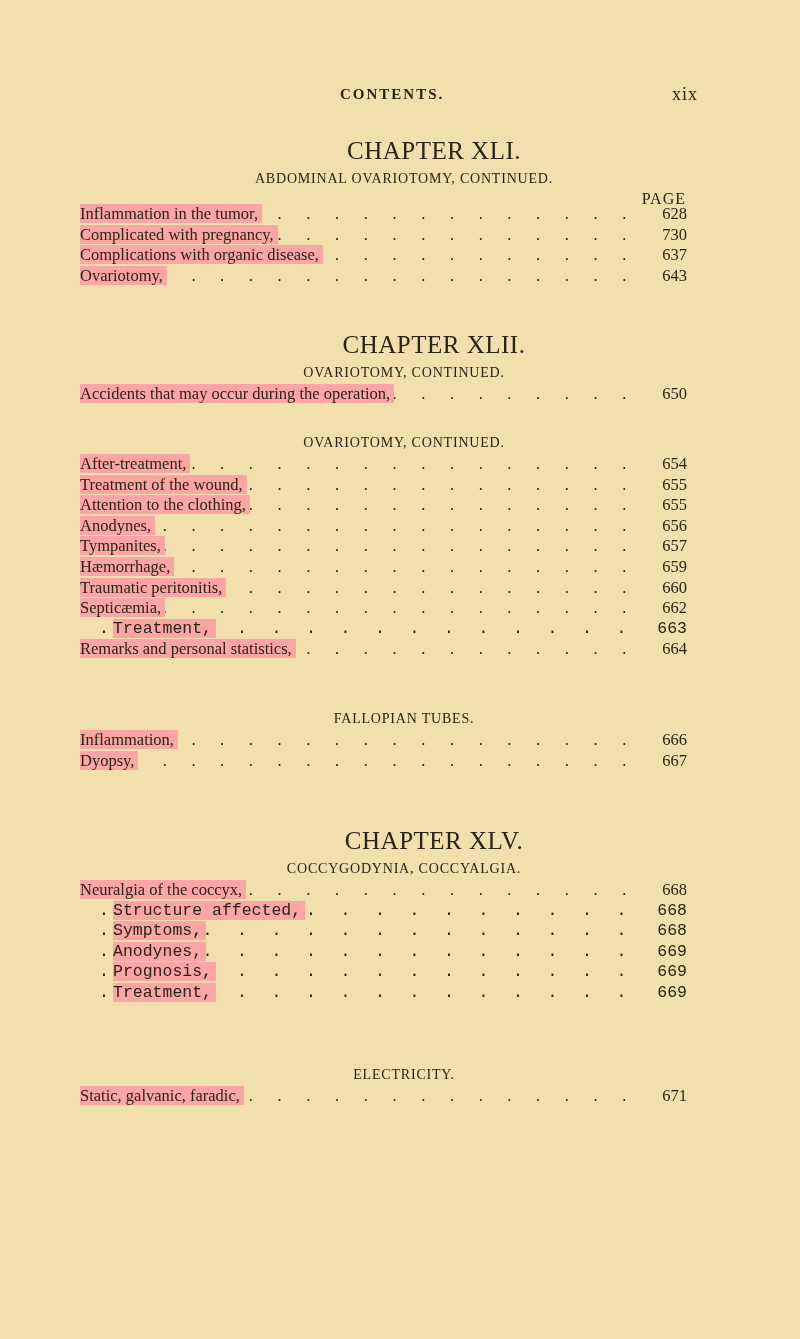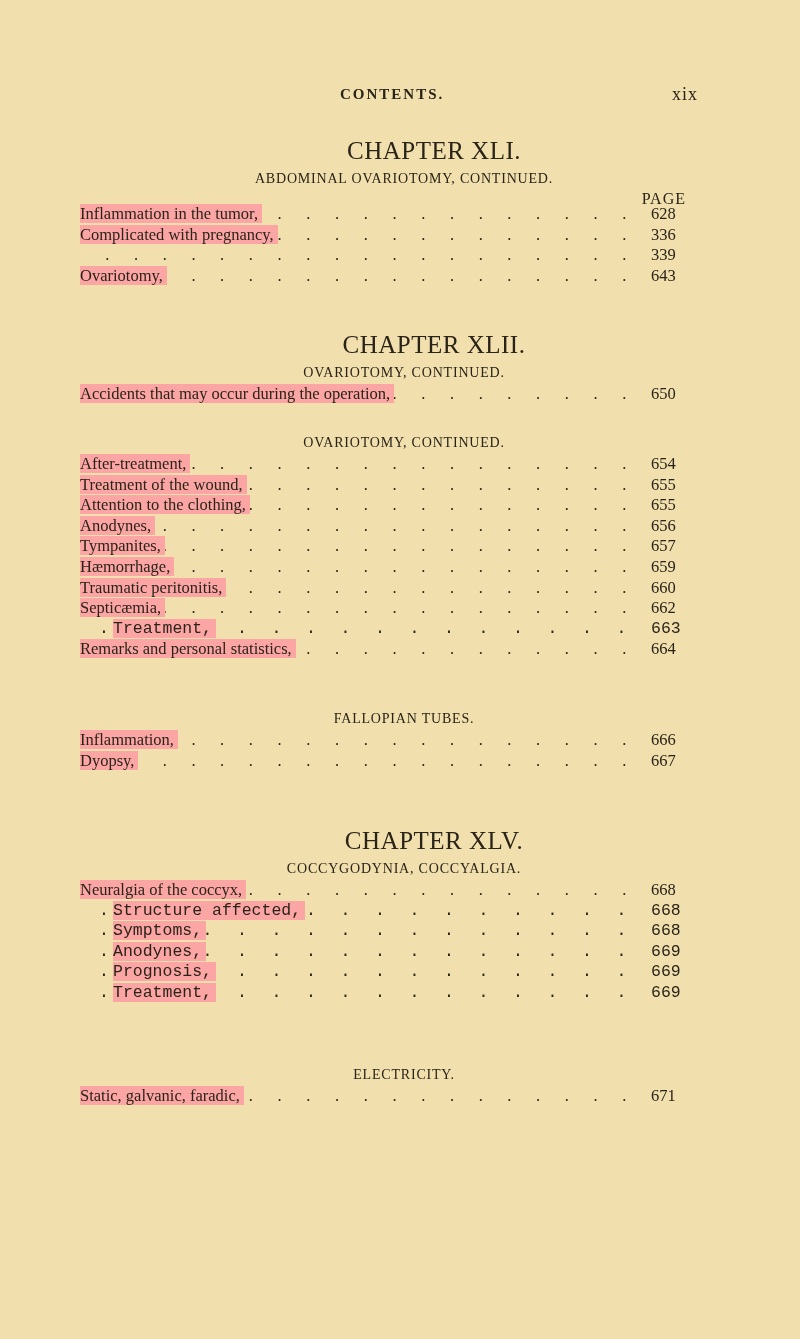--- a/index.html
+++ b/index.html
@@ -40,41 +40,41 @@
     left: 76px; width: 607px;
   }
   .entry.indent { padding-left: 33px; width: 574px; font-family: Liberation Mono, monospace; }
   .entry .label { background: #fca5a5; position: relative; z-index: 2; padding-right: 4px; }
   .entry .dots {
     position: absolute; left: 0; right: 36px; top: 0;
     overflow: hidden; white-space: nowrap; letter-spacing: 24.6px;
     text-align: right; direction: rtl; z-index: 1;
   }
   .entry .pg {
-    position: absolute; right: 0; top: 0; width: 36px; text-align: left;
+    position: absolute; right: 0; top: 0; width: 36px; text-align: right;
   }
 </style>
 </head>
 <body>
 
 <div class="page">
   <div class="running-head">
     <span class="rh-title">CONTENTS.</span>
     <span class="rh-folio">xix</span>
   </div>
 
   <div class="chapter" style="top:134px">
     <div class="ch-title">CHAPTER XLI.</div>
     <div class="ch-subtitle">ABDOMINAL OVARIOTOMY, CONTINUED.</div>
     <div style="position:relative;height:14px">
       <span class="page-label" style="top:0">PAGE</span>
     </div>
     <div class="entry"><span class="label">Inflammation in the tumor,</span><span class="dots">..............................</span><span class="pg">628</span></div>
-    <div class="entry"><span class="label">Complicated with pregnancy,</span><span class="dots">..............................</span><span class="pg">336</span></div>
-    <div class="entry"><span class="dots">..............................</span><span class="pg">339</span></div>
+    <div class="entry"><span class="label">Complicated with pregnancy,</span><span class="dots">..............................</span><span class="pg">730</span></div>
+    <div class="entry"><span class="label">Complications with organic disease,</span><span class="dots">..............................</span><span class="pg">637</span></div>
     <div class="entry"><span class="label">Ovariotomy,</span><span class="dots">..............................</span><span class="pg">643</span></div>
   </div>
 
   <div class="chapter" style="top:328px">
     <div class="ch-title">CHAPTER XLII.</div>
     <div class="ch-subtitle">OVARIOTOMY, CONTINUED.</div>
     <div class="entry"><span class="label">Accidents that may occur during the operation,</span><span class="dots">..............................</span><span class="pg">650</span></div>
   </div>
 
   <div class="chapter" style="top:432px">

